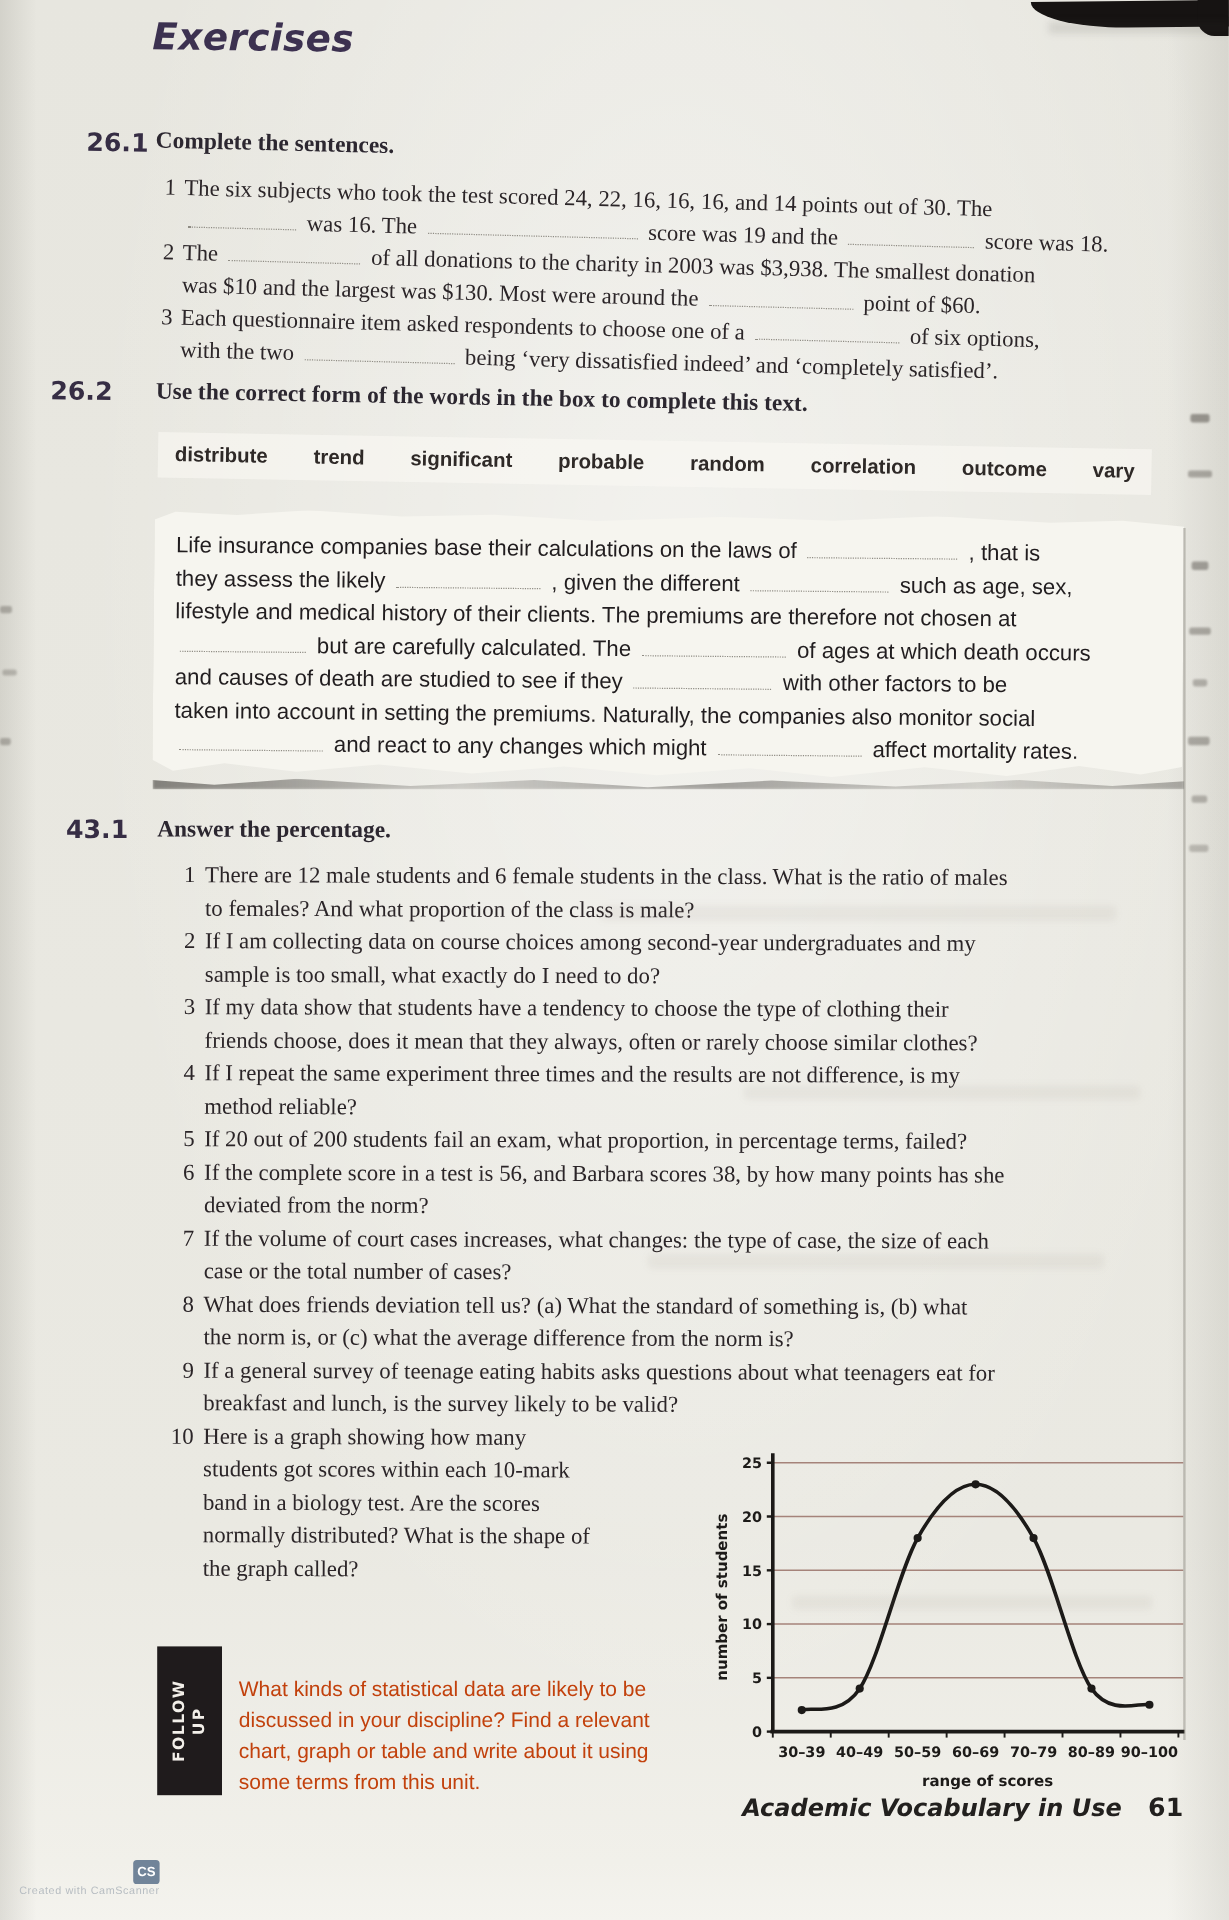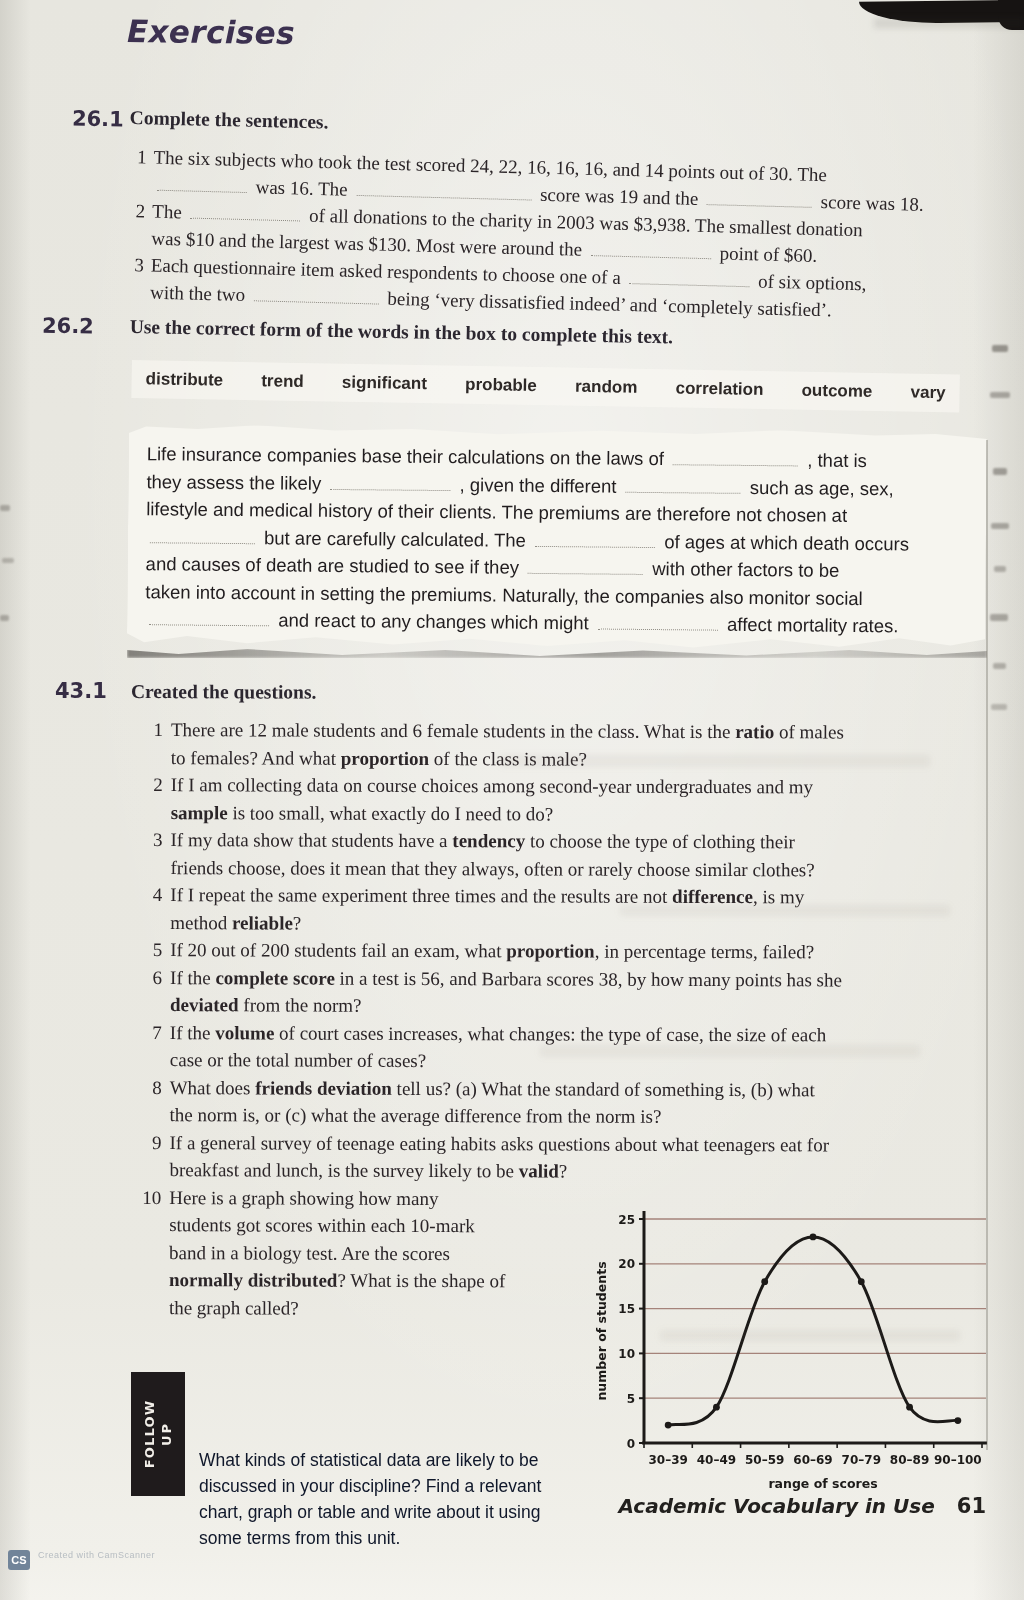--- a/index.html
+++ b/index.html
@@ -55,42 +55,42 @@
     background:linear-gradient(90deg, rgba(45,42,38,.55), rgba(45,42,38,.18) 30%,
       rgba(45,42,38,.4) 55%, rgba(45,42,38,.15) 80%, rgba(45,42,38,.35));
     clip-path:polygon(0% 20%,6% 60%,14% 10%,25% 70%,37% 20%,48% 80%,60% 25%,72% 75%,84% 20%,93% 70%,100% 30%,100% 100%,0% 100%);}
 
   
   #questions{position:absolute;left:137px;top:716px;width:845px;
     transform:rotate(.2deg);transform-origin:0 0;font-size:19px;line-height:27.5px;}
   .q-item{display:flex;}
   .q-num{width:26px;flex:0 0 26px;margin-right:8px;text-align:right;}
   .q-text{flex:1;}
-  .q-text b{font-weight:bold;}
+  .q-text b{font-weight:normal;}
 
   
   #score-chart{position:absolute;left:592px;top:1195px;}
   #score-chart .tick{font:bold 12px "DejaVu Sans",sans-serif;fill:#1c1a18;}
   #score-chart .axis-label{font:bold 12.5px "DejaVu Sans",sans-serif;fill:#1c1a18;}
 
   
   #followup-box{position:absolute;left:131px;top:1372px;width:54px;height:124px;background:#1f1b1c;}
   #followup-label{position:absolute;left:50%;top:50%;width:124px;
     transform:translate(-50%,-50%) rotate(-90deg);text-align:center;
     font:bold 13px/17px "DejaVu Sans",sans-serif;color:#f2efe9;letter-spacing:1.2px;}
-  #followup-text{position:absolute;left:199px;top:1447px;width:382px;
-    font:17.5px/26px "Liberation Sans",sans-serif;color:#0f172a;}
+  #followup-text{position:absolute;left:199px;top:1394px;width:382px;
+    font:17.5px/26px "Liberation Sans",sans-serif;color:#c2410c;}
 
   
   #footer{position:absolute;left:540px;top:1494px;width:446px;text-align:right;color:#22201e;}
   #footer .book-title{font:italic bold 20px "DejaVu Sans",sans-serif;}
   #footer .page-num{font:bold 21px "DejaVu Sans",sans-serif;margin-left:22px;font-style:normal;}
 
   
-  #watermark{position:absolute;left:8px;top:1550px;display:flex;align-items:flex-start;}
+  #watermark{position:absolute;left:8px;top:1550px;display:flex;align-items:flex-end;flex-direction:column;}
   .cs-logo{width:22px;height:20px;background:#718499;border-radius:3px;color:#fff;
     font:bold 11px/20px "Liberation Sans",sans-serif;text-align:center;}
   .cs-caption{font:9px "Liberation Sans",sans-serif;color:#b7bdc2;margin-left:8px;letter-spacing:.5px;}
 
   
   .art{position:absolute;background:#3a352f;filter:blur(1px);border-radius:2px;}
   .edge-line{position:absolute;left:986px;top:440px;width:2px;height:1010px;background:rgba(90,85,75,.3);}
   .bleed{position:absolute;background:rgba(110,105,90,.07);filter:blur(3px);border-radius:4px;}
 </style>
 </head>
@@ -147,21 +147,21 @@
     <div class="line">they assess the likely <span class="blank" style="width: 120px;"></span> , given the different <span class="blank" style="width: 115px;"></span> such as age, sex,</div>
     <div class="line">lifestyle and medical history of their clients. The premiums are therefore not chosen at</div>
     <div class="line"><span class="blank" style="width: 105px;"></span> but are carefully calculated. The <span class="blank" style="width: 120px;"></span> of ages at which death occurs</div>
     <div class="line">and causes of death are studied to see if they <span class="blank" style="width: 115px;"></span> with other factors to be</div>
     <div class="line">taken into account in setting the premiums. Naturally, the companies also monitor social</div>
     <div class="line"><span class="blank" style="width: 120px;"></span> and react to any changes which might <span class="blank" style="width: 120px;"></span> affect mortality rates.</div>
   </div>
 <div id="tear-shadow"></div>
 
 <div class="sec-num" style="left:55px;top:679px;">43.1</div>
-<div class="instruction" style="left:131px;top:681px;transform:rotate(.2deg);">Created the questions.</div>
+<div class="instruction" style="left:131px;top:681px;transform:rotate(.2deg);">Answer the percentage.</div>
 <div id="questions">
     <div class="q-item">
       <span class="q-num">1</span>
       <div class="q-text">There are 12 male students and 6 female students in the class. What is the <b>ratio</b> of males<br>to females? And what <b>proportion</b> of the class is male?</div>
     </div>
     <div class="q-item">
       <span class="q-num">2</span>
       <div class="q-text">If I am collecting data on course choices among second-year undergraduates and my<br><b>sample</b> is too small, what exactly do I need to do?</div>
     </div>
     <div class="q-item">

